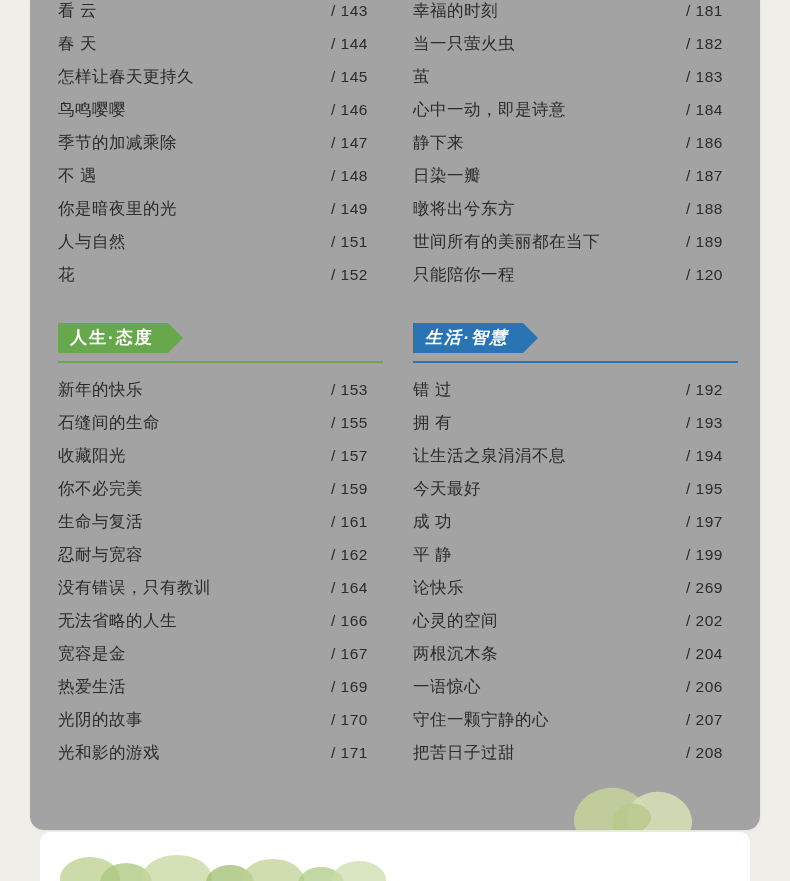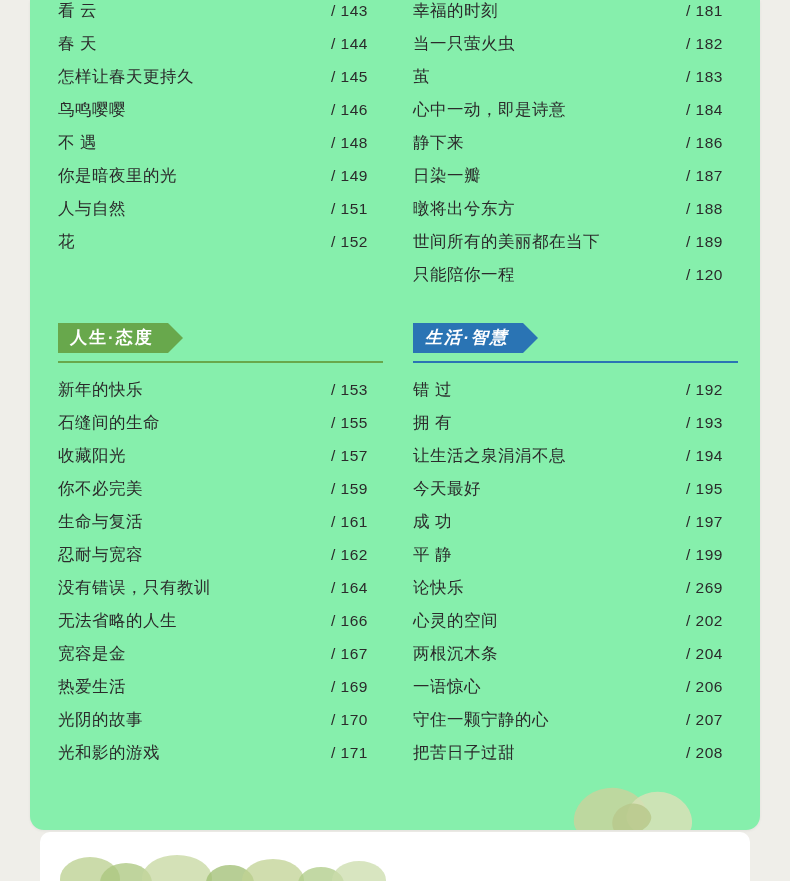--- a/index.html
+++ b/index.html
@@ -13,21 +13,21 @@
     font-family: "Liberation Sans", sans-serif;
     overflow: hidden;
     position: relative;
   }
   .page {
     position: absolute;
     left: 30px;
     top: 0;
     width: 730px;
     height: 830px;
-    background: #86efac;
+    background: #a3a3a3;
     border-radius: 0 0 14px 14px;
     box-shadow: 0 1px 3px rgba(0,0,0,0.06);
     overflow: hidden;
   }
   .page-inner {
     position: absolute;
     left: 28px;
     top: 0;
     width: 680px;
   }
@@ -180,20 +180,25 @@
             <span class="title">怎样让春天更持久</span>
             <span class="dots"></span>
             <span class="pg">/ 145</span>
           </div>
           <div class="entry">
             <span class="title">鸟鸣嘤嘤</span>
             <span class="dots"></span>
             <span class="pg">/ 146</span>
           </div>
           <div class="entry">
+            <span class="title">季节的加减乘除</span>
+            <span class="dots"></span>
+            <span class="pg">/ 147</span>
+          </div>
+          <div class="entry">
             <span class="title">不 遇</span>
             <span class="dots"></span>
             <span class="pg">/ 148</span>
           </div>
           <div class="entry">
             <span class="title">你是暗夜里的光</span>
             <span class="dots"></span>
             <span class="pg">/ 149</span>
           </div>
           <div class="entry">

